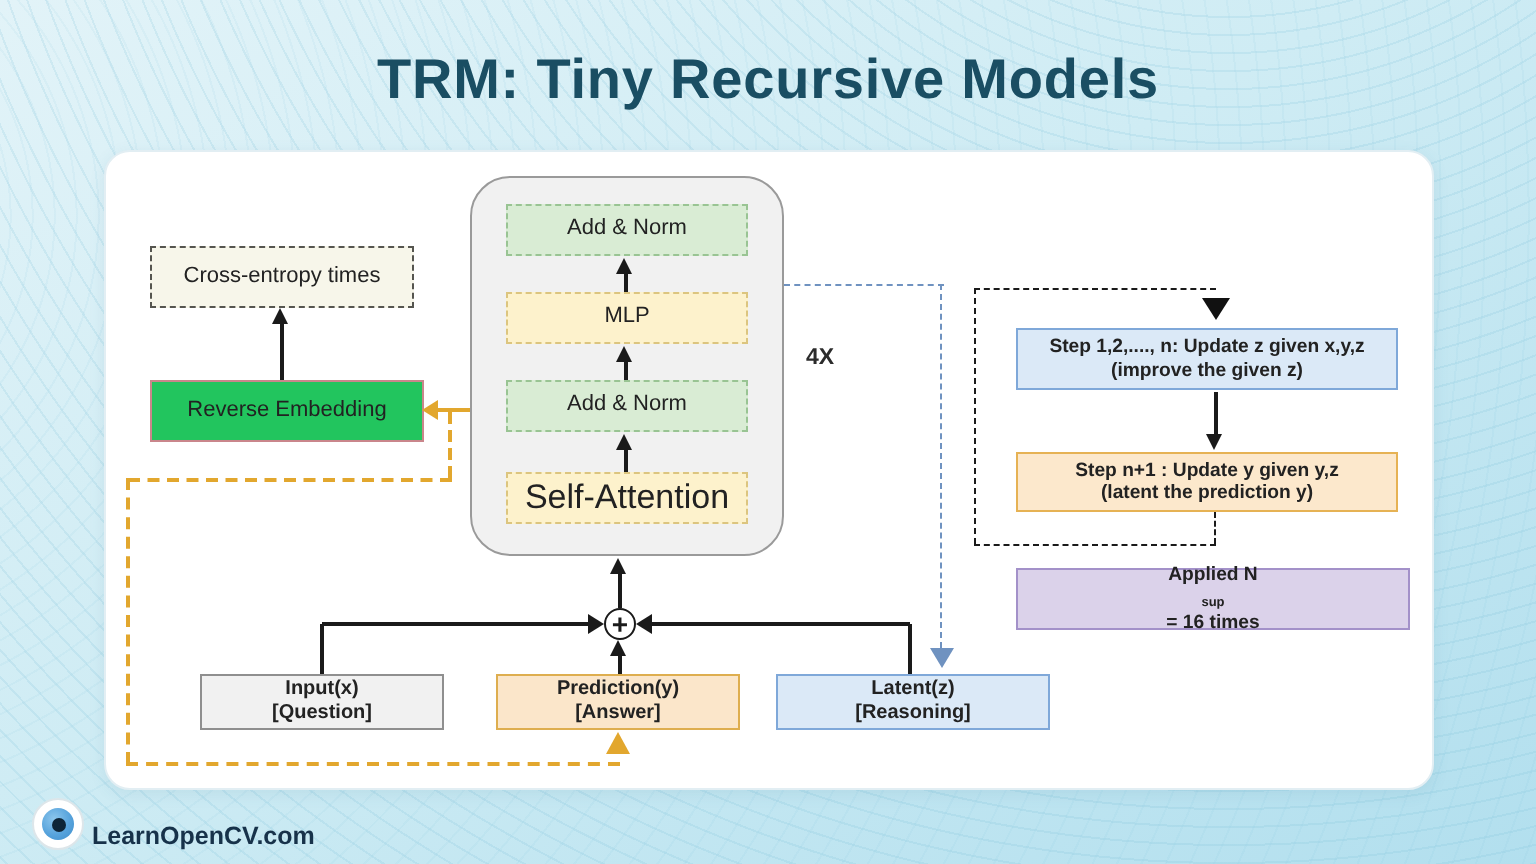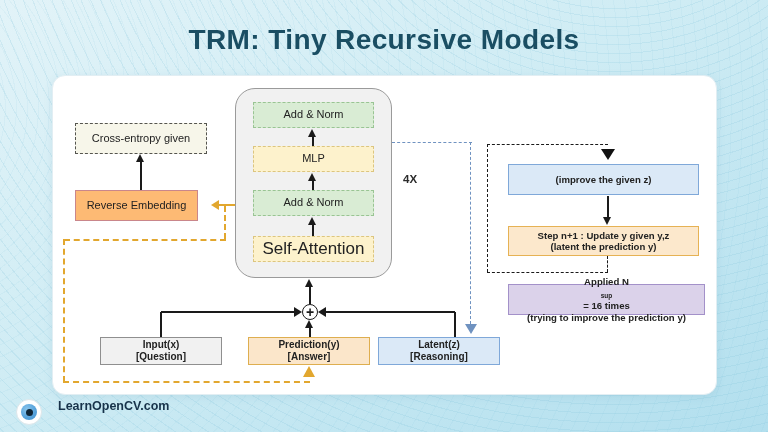--- a/index.html
+++ b/index.html
@@ -41,46 +41,46 @@
   .tri-up{border-left:4.5px solid transparent;border-right:4.5px solid transparent;border-bottom:8px solid #1a1a1a;}
   .tri-down{border-left:4.5px solid transparent;border-right:4.5px solid transparent;border-top:8px solid #1a1a1a;}
   .tri-right{border-top:5px solid transparent;border-bottom:5px solid transparent;border-left:8px solid #1a1a1a;}
   .tri-left{border-top:5px solid transparent;border-bottom:5px solid transparent;border-right:8px solid #1a1a1a;}
   .plusjoin{
     position:absolute;left:302px;top:304px;width:16px;height:16px;border:1.6px solid #1a1a1a;
     border-radius:50%;background:#fff;box-sizing:border-box;display:flex;align-items:center;justify-content:center;
     font-size:14px;font-weight:700;color:#1a1a1a;line-height:12px;
   }
   .lbl4x{position:absolute;left:403px;top:173px;font-size:11.5px;font-weight:700;color:#2b2b2b;}
-  .footer{position:absolute;left:16px;top:399px;display:flex;align-items:flex-start;gap:16px;}
+  .footer{position:absolute;left:16px;top:399px;display:flex;align-items:flex-end;gap:4px;}
   .eye{width:26px;height:26px;border-radius:50%;background:#fff;border:1px solid #dde6ea;
        display:flex;align-items:center;justify-content:center;box-sizing:border-box;}
   .iris{width:16px;height:16px;border-radius:50%;background:radial-gradient(circle at 38% 34%,#8cc6ec 0%,#57a3dc 55%,#3f8ecb 100%);
         display:flex;align-items:center;justify-content:center;}
   .pupil{width:7px;height:7px;border-radius:50%;background:#0e2537;}
   .brand{font-size:12.5px;font-weight:700;color:#17324a;}
   sub.nsub{font-size:6.5px;vertical-align:-2px;}
 </style>
 </head>
 <body>
 
 <div class="topo"></div>
 
 <div class="title">TRM:  Tiny Recursive Models</div>
 
 <div class="card"></div>
 
 <div class="box" style="left:75px;top:123px;width:132px;height:31px;background:#f7f6ea;border:1.6px dashed #55554f;font-size:11px;font-weight:500;">
-  <span>Cross-entropy given</span>
+  <span>Cross-entropy times</span>
 </div>
 
 <div class="line" style="left:140px;top:161px;width:1.6px;height:29px;"></div>
 <div class="tri tri-up" style="left:136px;top:154px;"></div>
 
-<div class="box" style="left:75px;top:190px;width:123px;height:31px;background:#fdba74;border:1px solid #c9868b;font-size:11px;font-weight:500;">
+<div class="box" style="left:75px;top:190px;width:137px;height:31px;background:#22c55e;border:1px solid #c9868b;font-size:11px;font-weight:500;">
   <span>Reverse Embedding</span>
 </div>
 
 <div class="box" style="left:235px;top:88px;width:157px;height:190px;background:#f1f1f1;border:1.5px solid #9a9a9a;border-radius:20px;"></div>
 
 <div class="box" style="left:253px;top:102px;width:121px;height:26px;background:#d9ecd4;border:1px dashed #99c493;font-size:11px;font-weight:500;">
   <span>Add &amp; Norm</span>
 </div>
 <div class="box" style="left:253px;top:146px;width:121px;height:26px;background:#fdf2cc;border:1px dashed #dcc57f;font-size:11px;font-weight:500;">
   <span>MLP</span>
@@ -114,45 +114,45 @@
 <div class="bdashv" style="left:470px;top:142px;height:182px;"></div>
 <div class="tri" style="left:465px;top:324px;border-left:6px solid transparent;border-right:6px solid transparent;border-top:10px solid #6f92c0;"></div>
 
 <div class="kdashv" style="left:487px;top:144px;height:128px;"></div>
 <div class="kdashh" style="left:487px;top:144px;width:121px;"></div>
 <div class="kdashh" style="left:487px;top:272px;width:121px;"></div>
 <div class="kdashv" style="left:607px;top:256px;height:16px;"></div>
 <div class="tri" style="left:601px;top:149px;border-left:7px solid transparent;border-right:7px solid transparent;border-top:11px solid #111;"></div>
 
 <div class="box" style="left:508px;top:164px;width:191px;height:31px;background:#dbe9f7;border:1px solid #7fa8d9;font-size:9.6px;font-weight:600;">
+  <span>Step 1,2,...., n: Update z given x,y,z</span>
   <span>(improve the given z)</span>
 </div>
 
 <div class="line" style="left:607.2px;top:196px;width:1.6px;height:21px;"></div>
 <div class="tri tri-down" style="left:603px;top:217px;"></div>
 
 <div class="box" style="left:508px;top:226px;width:191px;height:30px;background:#fce8cc;border:1px solid #e6b254;font-size:9.6px;font-weight:600;">
   <span>Step n+1 : Update y given y,z</span>
   <span>(latent the prediction y)</span>
 </div>
 
 <div class="box" style="left:508px;top:284px;width:197px;height:31px;background:#dbd2ea;border:1px solid #a391c9;font-size:9.6px;font-weight:600;">
   <span><span>Applied N</span><sub class="nsub">sup</sub><span> = 16 times</span></span>
-  <span>(trying to improve the prediction y)</span>
 </div>
 
 <div class="box" style="left:100px;top:337px;width:122px;height:28px;background:#f1f1f1;border:1px solid #8f8f8f;font-size:10px;font-weight:600;">
   <span>Input(x)</span>
   <span>[Question]</span>
 </div>
 <div class="box" style="left:248px;top:337px;width:122px;height:28px;background:#fbe6ca;border:1px solid #deae4f;font-size:10px;font-weight:600;">
   <span>Prediction(y)</span>
   <span>[Answer]</span>
 </div>
-<div class="box" style="left:378px;top:337px;width:122px;height:28px;background:#dbe9f7;border:1px solid #7fa8d9;font-size:10px;font-weight:600;">
+<div class="box" style="left:388px;top:337px;width:137px;height:28px;background:#dbe9f7;border:1px solid #7fa8d9;font-size:10px;font-weight:600;">
   <span>Latent(z)</span>
   <span>[Reasoning]</span>
 </div>
 
 <div class="line" style="left:160.2px;top:312px;width:1.6px;height:25px;"></div>
 <div class="line" style="left:161px;top:311.2px;width:133px;height:1.6px;"></div>
 <div class="tri tri-right" style="left:294px;top:307px;"></div>
 
 <div class="line" style="left:454.2px;top:312px;width:1.6px;height:25px;"></div>
 <div class="line" style="left:326px;top:311.2px;width:129px;height:1.6px;"></div>

